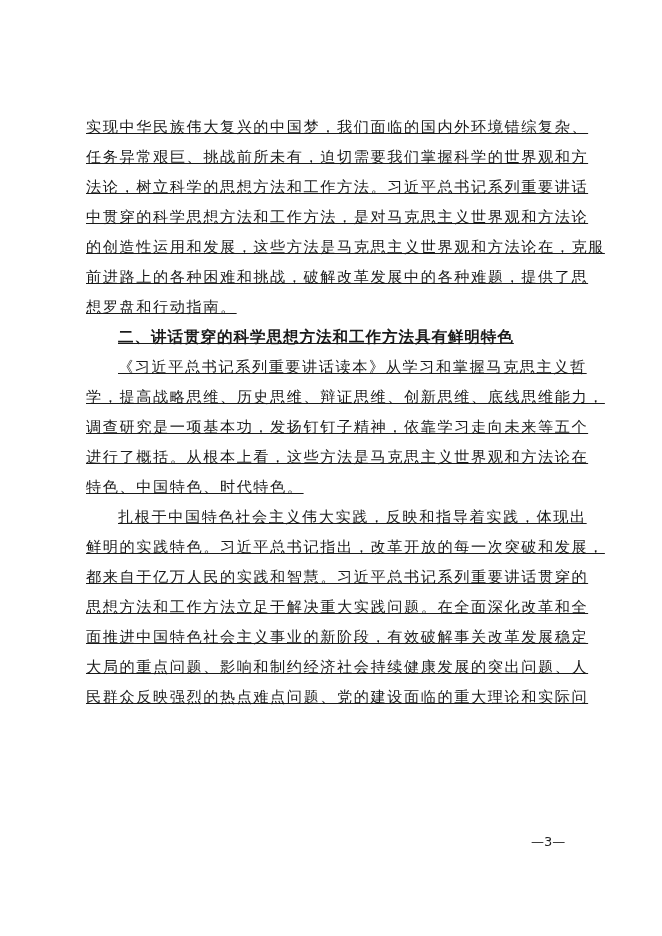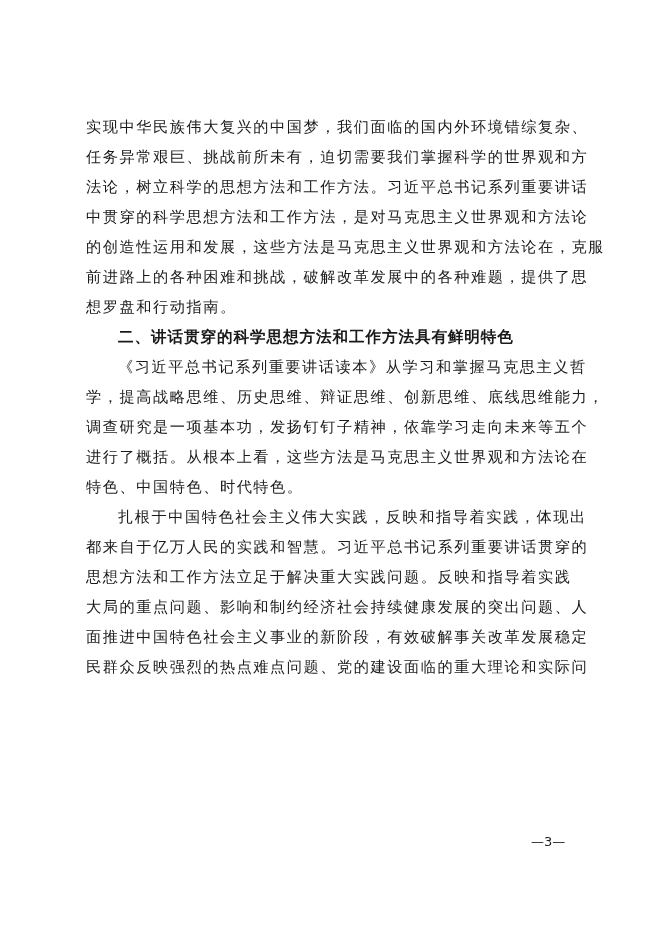--- a/index.html
+++ b/index.html
@@ -21,20 +21,21 @@
     top: 112px;
     width: 490px;
   }
   .line {
     height: 30px;
     line-height: 30px;
     font-size: 15.2px;
     letter-spacing: 1.55px;
     white-space: nowrap;
     overflow: visible;
+    text-decoration: underline;
   }
   .line.indent {
     padding-left: 32px;
   }
   .line.heading {
     padding-left: 32px;
     font-weight: bold;
     letter-spacing: 0.9px;
     font-size: 15.6px;
   }
@@ -69,21 +70,22 @@
   <div class="paragraph">
     <div class="line indent">《习近平总书记系列重要讲话读本》从学习和掌握马克思主义哲</div>
     <div class="line">学，提高战略思维、历史思维、辩证思维、创新思维、底线思维能力，</div>
     <div class="line">调查研究是一项基本功，发扬钉钉子精神，依靠学习走向未来等五个</div>
     <div class="line">进行了概括。从根本上看，这些方法是马克思主义世界观和方法论在</div>
     <div class="line">特色、中国特色、时代特色。</div>
   </div>
 
   <div class="paragraph">
     <div class="line indent">扎根于中国特色社会主义伟大实践，反映和指导着实践，体现出</div>
+    <div class="line">鲜明的实践特色。习近平总书记指出，改革开放的每一次突破和发展，</div>
     <div class="line">都来自于亿万人民的实践和智慧。习近平总书记系列重要讲话贯穿的</div>
-    <div class="line">思想方法和工作方法立足于解决重大实践问题。反映和指导着实践</div>
+    <div class="line">思想方法和工作方法立足于解决重大实践问题。在全面深化改革和全</div>
+    <div class="line">面推进中国特色社会主义事业的新阶段，有效破解事关改革发展稳定</div>
     <div class="line">大局的重点问题、影响和制约经济社会持续健康发展的突出问题、人</div>
-    <div class="line">面推进中国特色社会主义事业的新阶段，有效破解事关改革发展稳定</div>
     <div class="line">民群众反映强烈的热点难点问题、党的建设面临的重大理论和实际问</div>
   </div>
 </div>
 
 <div class="page-number">—3—</div>
 
 </body></html>

